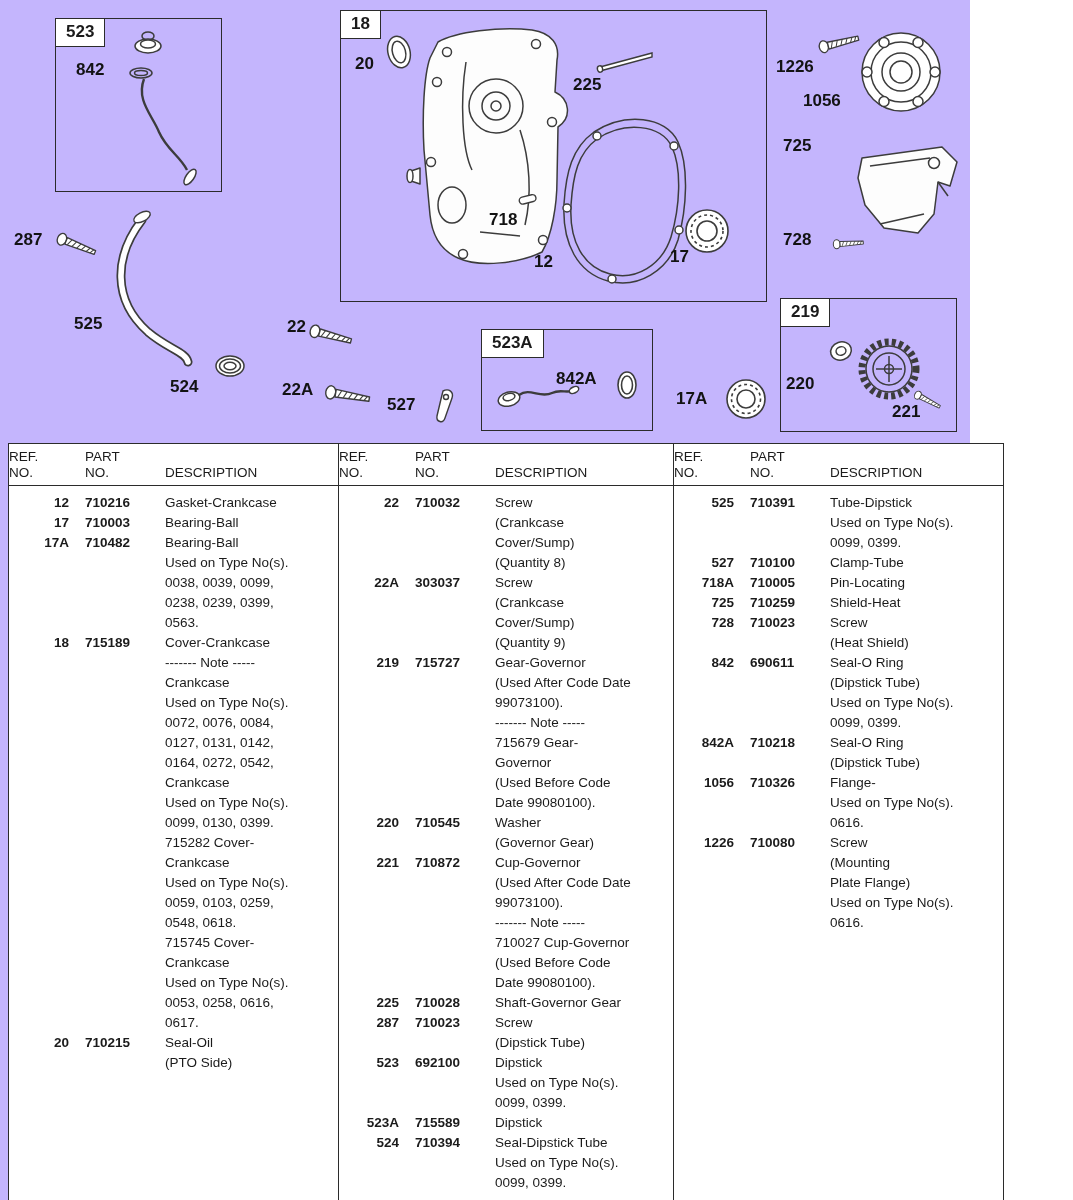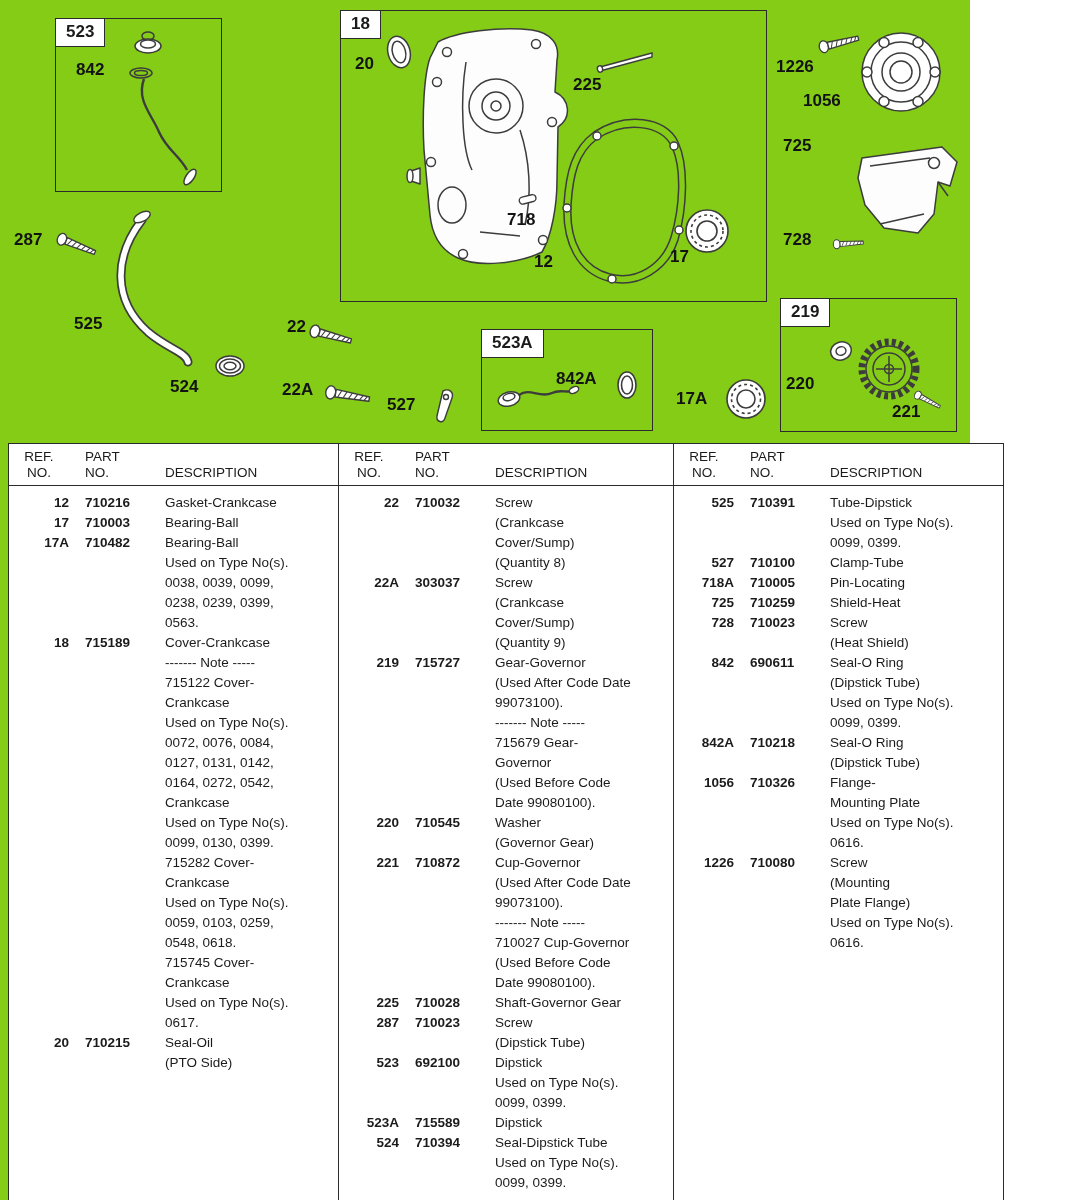--- a/index.html
+++ b/index.html
@@ -1,38 +1,38 @@
 <!DOCTYPE html>
 <html><head>
 <meta charset="utf-8">
 <style>
   html,body{margin:0;padding:0}
   body{width:1073px;height:1200px;overflow:hidden;background:#fff;
        font-family:"Liberation Sans",sans-serif;color:#1b1b1b}
-  .page{position:relative;width:970px;height:1200px;background:#84cc16}
+  .page{position:relative;width:970px;height:1200px;background:#c4b5fd}
 
   
   .diagram{position:absolute;left:0;top:0;width:1073px;height:443px}
   .diagram svg{position:absolute;left:0;top:0}
   .callout{position:absolute;font-weight:700;font-size:17px;color:#131313;white-space:nowrap}
   .pbox{position:absolute;border:1.7px solid #2b2b2b}
   .boxlab{position:absolute;left:0;top:0;border-right:1.7px solid #2b2b2b;
           border-bottom:1.7px solid #2b2b2b;padding:3px 10px 4px;font-weight:700;
           font-size:17px;background:#fff;line-height:20px}
 
   
   .ptable{position:absolute;left:8px;top:443px;width:994px;height:757px;
           border:1.6px solid #2b2b2b;border-bottom:none;display:flex;
           font-size:13.5px;line-height:20px;background:#fff}
   .tgroup{display:flex;flex-direction:column;box-sizing:border-box}
   .tgroup.g1{width:329px}
   .tgroup.g2{width:335px;border-left:1.6px solid #2b2b2b}
   .tgroup.g3{flex:1;border-left:1.6px solid #2b2b2b}
   .thead{display:flex;padding:5px 0 4px;border-bottom:1.6px solid #2b2b2b;line-height:16px}
-  .h-ref{width:60px;text-align:center}
+  .h-ref{width:60px;text-align:left}
   .h-part{width:74px;margin-left:16px;text-align:left}
   .h-desc{flex:1;padding-left:6px;align-self:flex-end}
   .tbody{padding-top:7px;overflow:hidden}
   .trow{display:flex;height:20px;white-space:nowrap}
   .c-ref{width:60px;text-align:right;font-weight:700}
   .c-part{width:74px;margin-left:16px;font-weight:700}
   .c-desc{flex:1;padding-left:6px}
   .c-desc b{font-weight:400}
 </style>
 </head>
@@ -220,21 +220,21 @@
     <div class="pbox" style="left:780px;top:298px;width:175px;height:132px">
       <span class="boxlab">219</span>
     </div>
 
     <div class="callout" style="left:76px;top:60px">842</div>
     <div class="callout" style="left:14px;top:230px">287</div>
     <div class="callout" style="left:74px;top:314px">525</div>
     <div class="callout" style="left:170px;top:377px">524</div>
     <div class="callout" style="left:355px;top:54px">20</div>
     <div class="callout" style="left:573px;top:75px">225</div>
-    <div class="callout" style="left:507px;top:210px">718</div>
+    <div class="callout" style="left:489px;top:210px">718</div>
     <div class="callout" style="left:534px;top:252px">12</div>
     <div class="callout" style="left:670px;top:247px">17</div>
     <div class="callout" style="left:287px;top:317px">22</div>
     <div class="callout" style="left:282px;top:380px">22A</div>
     <div class="callout" style="left:387px;top:395px">527</div>
     <div class="callout" style="left:556px;top:369px">842A</div>
     <div class="callout" style="left:676px;top:389px">17A</div>
     <div class="callout" style="left:786px;top:374px">220</div>
     <div class="callout" style="left:892px;top:402px">221</div>
     <div class="callout" style="left:776px;top:57px">1226</div>
@@ -299,25 +299,20 @@
             <span class="c-desc">Cover-Crankcase</span>
           </div>
           <div class="trow">
             <span class="c-ref"></span>
             <span class="c-part"></span>
             <span class="c-desc"><b>------- Note -----</b></span>
           </div>
           <div class="trow">
             <span class="c-ref"></span>
             <span class="c-part"></span>
-            <span class="c-desc"><b>715122</b> Cover-</span>
-          </div>
-          <div class="trow">
-            <span class="c-ref"></span>
-            <span class="c-part"></span>
             <span class="c-desc">Crankcase</span>
           </div>
           <div class="trow">
             <span class="c-ref"></span>
             <span class="c-part"></span>
             <span class="c-desc">Used on Type No(s).</span>
           </div>
           <div class="trow">
             <span class="c-ref"></span>
             <span class="c-part"></span>
@@ -380,20 +375,25 @@
           </div>
           <div class="trow">
             <span class="c-ref"></span>
             <span class="c-part"></span>
             <span class="c-desc">Crankcase</span>
           </div>
           <div class="trow">
             <span class="c-ref"></span>
             <span class="c-part"></span>
             <span class="c-desc">Used on Type No(s).</span>
+          </div>
+          <div class="trow">
+            <span class="c-ref"></span>
+            <span class="c-part"></span>
+            <span class="c-desc">0053, 0258, 0616,</span>
           </div>
           <div class="trow">
             <span class="c-ref"></span>
             <span class="c-part"></span>
             <span class="c-desc">0617.</span>
           </div>
           <div class="trow">
             <span class="c-ref">20</span>
             <span class="c-part">710215</span>
             <span class="c-desc">Seal-Oil</span>
@@ -681,25 +681,20 @@
             <span class="c-desc">(Dipstick Tube)</span>
           </div>
           <div class="trow">
             <span class="c-ref">1056</span>
             <span class="c-part">710326</span>
             <span class="c-desc">Flange-</span>
           </div>
           <div class="trow">
             <span class="c-ref"></span>
             <span class="c-part"></span>
-            <span class="c-desc">Mounting Plate</span>
-          </div>
-          <div class="trow">
-            <span class="c-ref"></span>
-            <span class="c-part"></span>
             <span class="c-desc">Used on Type No(s).</span>
           </div>
           <div class="trow">
             <span class="c-ref"></span>
             <span class="c-part"></span>
             <span class="c-desc">0616.</span>
           </div>
           <div class="trow">
             <span class="c-ref">1226</span>
             <span class="c-part">710080</span>

